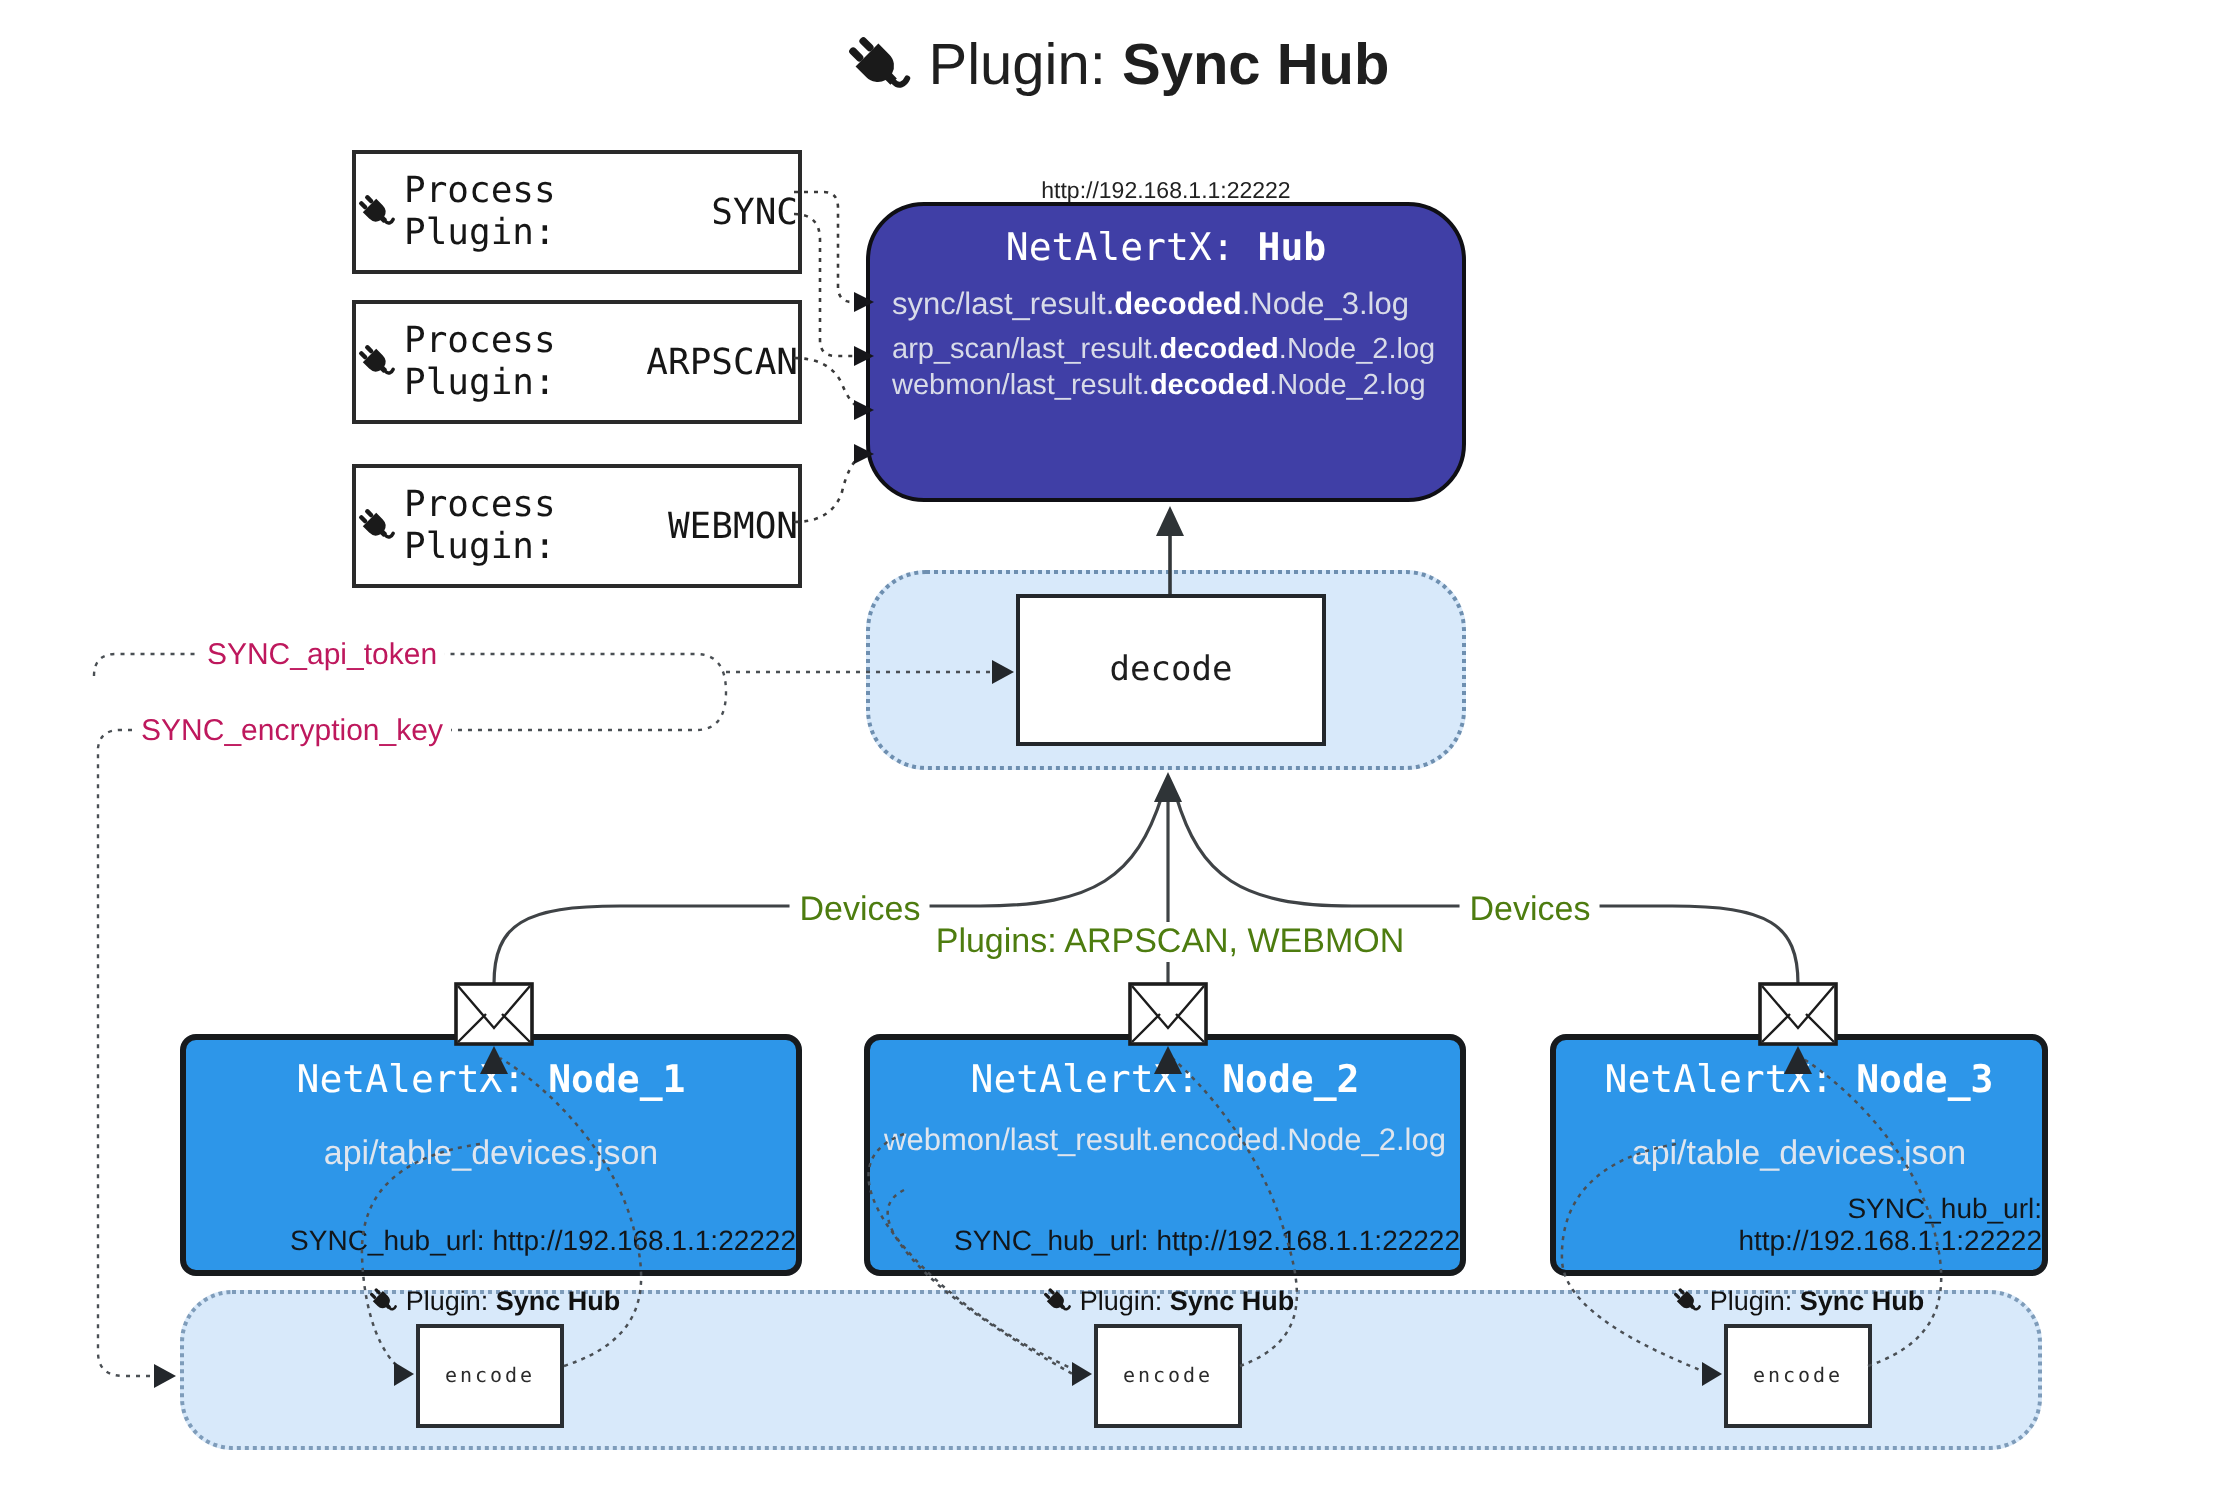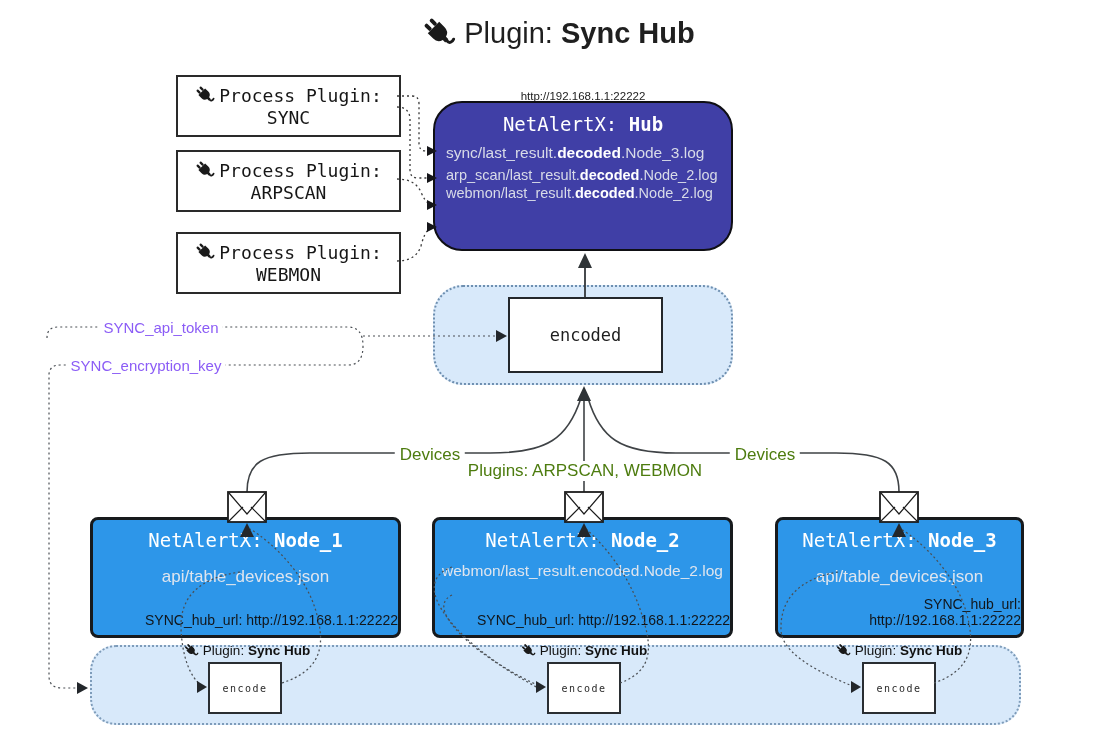--- a/index.html
+++ b/index.html
@@ -8,21 +8,21 @@
   .abs{position:absolute;}
   svg.overlay{position:absolute;left:0;top:0;width:1117px;height:754px;z-index:5;pointer-events:none;}
 
   
   .title-row{left:0;right:0;top:16px;display:flex;justify-content:center;align-items:center;gap:8px;z-index:2;}
   .title-row .ttl{font-size:29px;color:#1f1f1f;}
   .title-row .ttl b{font-weight:700;}
 
   
   .pbox{width:221px;height:58px;left:176px;background:#fff;border:2px solid #2a2a2a;
-        display:flex;flex-direction:column;align-items:center;justify-content:center;gap:1px;z-index:2;}
+        display:flex;flex-direction:row;align-items:center;justify-content:center;gap:1px;z-index:2;}
   .pbox .row1{display:flex;align-items:center;gap:4px;}
   .pbox .mono{font-family:"DejaVu Sans Mono",monospace;font-size:18px;color:#161616;}
 
   
   .hub-url{left:433px;top:78px;width:300px;text-align:center;font-size:11.5px;color:#222;z-index:2;margin-top:12px;}
   .hub{left:433px;top:101px;width:300px;height:150px;background:#403fa6;border:2px solid #0f0f14;
        border-radius:29px;z-index:2;box-sizing:border-box;}
   .hub-title{padding-top:10px;text-align:center;font-family:"DejaVu Sans Mono",monospace;
              font-size:19px;color:#fff;}
   .hub-title b{font-weight:700;}
@@ -35,21 +35,21 @@
   
   .decode-band{left:433px;top:285px;width:300px;height:100px;background:#d8e9fa;
                border:2px dotted #6e8fb0;border-radius:30px;box-sizing:border-box;z-index:1;}
   .decode-box{left:508px;top:297px;width:155px;height:76px;background:#fff;border:2px solid #23272b;
               box-sizing:border-box;display:flex;align-items:center;justify-content:center;
               font-family:"DejaVu Sans Mono",monospace;font-size:17px;color:#1e1e1e;z-index:2;}
 
   
   .line-label{position:absolute;background:#fff;padding:0 5px;font-size:17px;color:#4d7c0f;
               z-index:6;transform:translateX(-50%);white-space:nowrap;}
-  .cfg-label{position:absolute;background:#fff;padding:0 4px;font-size:15px;color:#8b5cf6;
+  .cfg-label{position:absolute;background:#fff;padding:0 4px;font-size:15px;color:#be185d;
              z-index:6;transform:translateX(-50%);white-space:nowrap;}
 
   
   .node{top:517px;height:121px;background:#2d96e9;border:3px solid #171a1d;border-radius:8px;
         box-sizing:border-box;z-index:2;}
   .node-title{padding-top:9px;text-align:center;font-family:"DejaVu Sans Mono",monospace;
               font-size:19px;color:#fff;white-space:nowrap;}
   .node-title b{font-weight:700;}
   .nfile{color:#dfe5ee;text-align:center;white-space:nowrap;}
   .nfile.one{font-size:17px;margin-top:16px;}
@@ -189,21 +189,21 @@
 
   <div class="abs hub-url">http://192.168.1.1:22222</div>
   <div class="abs hub">
     <div class="hub-title"><span>NetAlertX: </span><b>Hub</b></div>
     <div class="hfile big m2"><span>sync/last_result.</span><b>decoded</b><span>.Node_3.log</span></div>
     <div class="hfile small m3"><span>arp_scan/last_result.</span><b>decoded</b><span>.Node_2.log</span></div>
     <div class="hfile small m4"><span>webmon/last_result.</span><b>decoded</b><span>.Node_2.log</span></div>
   </div>
 
   <div class="abs decode-band"></div>
-  <div class="abs decode-box">encoded</div>
+  <div class="abs decode-box">decode</div>
 
   <div class="cfg-label" style="left:161px;top:319px">SYNC_api_token</div>
   <div class="cfg-label" style="left:146px;top:357px">SYNC_encryption_key</div>
 
   <div class="line-label" style="left:430px;top:445px">Devices</div>
   <div class="line-label" style="left:765px;top:445px">Devices</div>
   <div class="line-label" style="left:585px;top:461px">Plugins: ARPSCAN, WEBMON</div>
 
   <div class="abs node" style="left:90px;width:311px">
     <div class="node-title"><span>NetAlertX: </span><b>Node_1</b></div>

